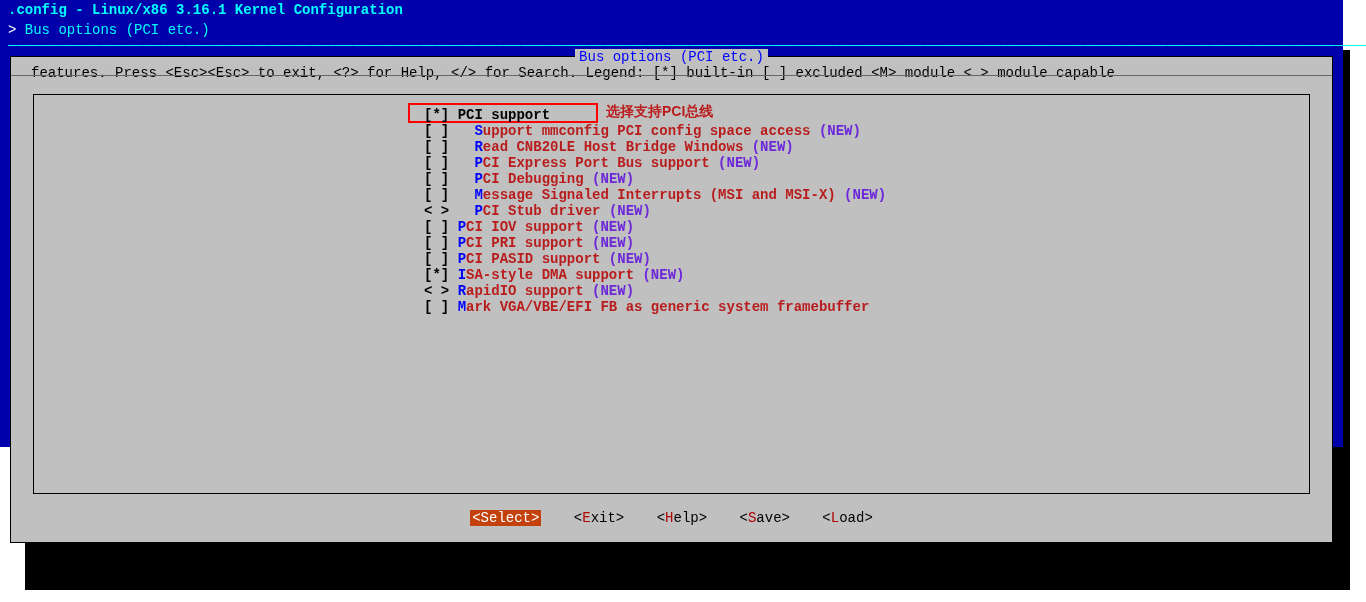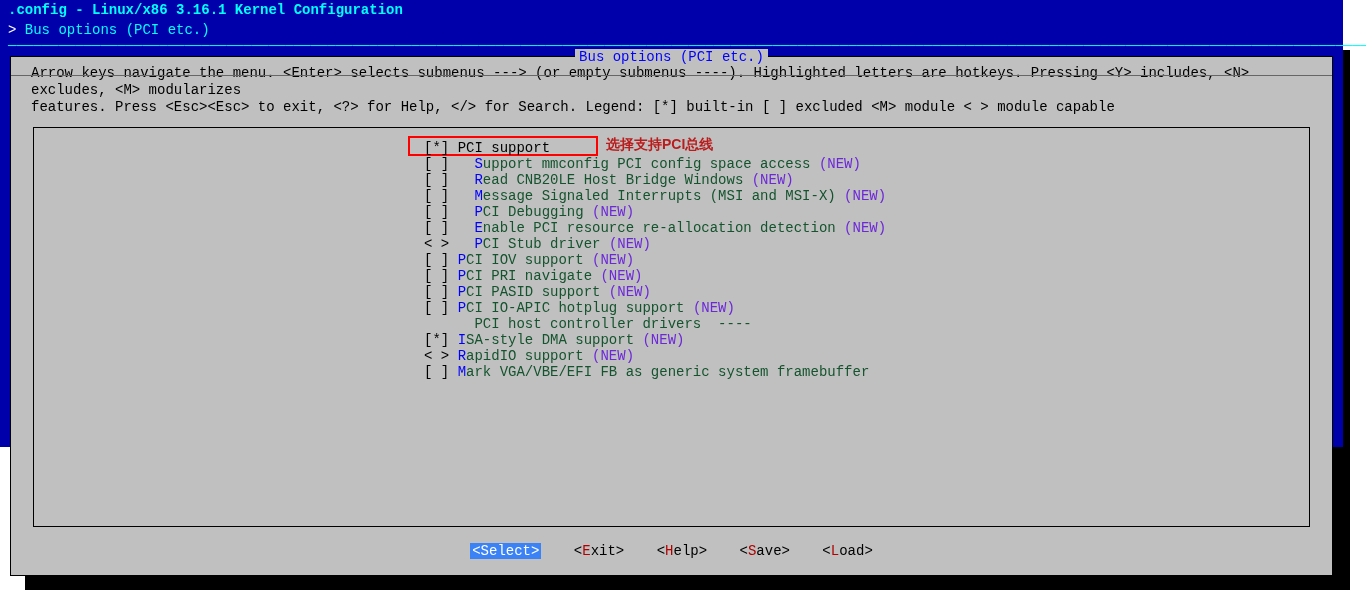--- a/index.html
+++ b/index.html
@@ -62,28 +62,29 @@
   border: 1px solid #000;
   margin: 0 22px 10px 22px;
   padding: 12px 10px;
   min-height: 400px;
   background: #c0c0c0;
   position: relative;
 }
 .menu-list {
   margin-left: 380px;
   color: #000;
+  font-weight: bold;
 }
 .menu-row {
   line-height: 16px;
   white-space: pre;
   position: relative;
 }
 .menu-row .bracket { color: #000; }
-.menu-row .text { color: #14532d; text-align: center; }
+.menu-row .text { color: #b91c1c; text-align: center; }
 .menu-row .hotkey { color: #0000ff; }
 .menu-row .new { color: #6d28d9; }
 .annot-box {
   position: absolute;
   border: 2px solid #ff0000;
   pointer-events: none;
 }
 .annot-text {
   position: absolute;
   color: #b91c1c;
@@ -96,21 +97,21 @@
   color: #000;
 }
 .btn {
   margin: 0 12px;
   display: inline-block;
 }
 .btn .br { color: #000; }
 .btn .lbl { color: #000000; }
 .btn .hk { color: #b00000; }
 .btn.active {
-  background: #3b82f6;
+  background: #c2410c;
   color: #fff;
   padding: 0 2px;
 }
 .btn.active .br, .btn.active .lbl, .btn.active .hk { color: #fff; }
 .shadow {
   position: absolute;
   background: #000;
   z-index: -1;
 }
 </style>
@@ -125,41 +126,38 @@
     <span style="color:#00ffff"> ──────────────────────────────────────────────────────────────────────────────────────────────────────────────────────────────────────────────────────────────────────────</span>
   </div>
 
   <div class="main-panel">
     <div class="hr-line"></div>
     <div class="panel-title-line">
       <span class="panel-title">Bus options (PCI etc.)</span>
     </div>
 
     <div class="help-text">
-      <div>Arrow keys navigate the menu.  &lt;Enter&gt; selects submenus ---&gt; (or empty submenus ----).  Highlighted letters are hotkeys.  Pressing &lt;Y&gt; includes, &lt;N&gt; excludes, &lt;M&gt; modularizes</div>
       <div>features.  Press &lt;Esc&gt;&lt;Esc&gt; to exit, &lt;?&gt; for Help, &lt;/&gt; for Search.  Legend: [*] built-in  [ ] excluded  &lt;M&gt; module  &lt; &gt; module capable</div>
     </div>
 
     <div class="inner-box">
       <div class="annot-box" style="left:374px; top:8px; width:190px; height:20px"></div>
       <div class="annot-text" style="left:572px; top:8px">选择支持PCI总线</div>
 
       <div class="menu-list" id="menu-list">
           <div class="menu-row"><span class="sel-inner">[<span class="aster">*</span>] <span>PCI support</span></span></div>
           <div class="menu-row"><span class="bracket">[ ]</span>   <span class="hotkey">S</span><span class="text">upport mmconfig PCI config space access</span> <span class="new">(NEW)</span></div>
           <div class="menu-row"><span class="bracket">[ ]</span>   <span class="hotkey">R</span><span class="text">ead CNB20LE Host Bridge Windows</span> <span class="new">(NEW)</span></div>
+          <div class="menu-row"><span class="bracket">[ ]</span>   <span class="hotkey">P</span><span class="text">CI Express Port Bus support</span> <span class="new">(NEW)</span></div>
+          <div class="menu-row"><span class="bracket">[ ]</span>   <span class="hotkey">P</span><span class="text">CI Debugging</span> <span class="new">(NEW)</span></div>
           <div class="menu-row"><span class="bracket">[ ]</span>   <span class="hotkey">M</span><span class="text">essage Signaled Interrupts (MSI and MSI-X)</span> <span class="new">(NEW)</span></div>
-          <div class="menu-row"><span class="bracket">[ ]</span>   <span class="hotkey">P</span><span class="text">CI Debugging</span> <span class="new">(NEW)</span></div>
-          <div class="menu-row"><span class="bracket">[ ]</span>   <span class="hotkey">E</span><span class="text">nable PCI resource re-allocation detection</span> <span class="new">(NEW)</span></div>
           <div class="menu-row"><span class="bracket">&lt; &gt;</span>   <span class="hotkey">P</span><span class="text">CI Stub driver</span> <span class="new">(NEW)</span></div>
           <div class="menu-row"><span class="bracket">[ ]</span> <span class="hotkey">P</span><span class="text">CI IOV support</span> <span class="new">(NEW)</span></div>
-          <div class="menu-row"><span class="bracket">[ ]</span> <span class="hotkey">P</span><span class="text">CI PRI navigate</span> <span class="new">(NEW)</span></div>
+          <div class="menu-row"><span class="bracket">[ ]</span> <span class="hotkey">P</span><span class="text">CI PRI support</span> <span class="new">(NEW)</span></div>
           <div class="menu-row"><span class="bracket">[ ]</span> <span class="hotkey">P</span><span class="text">CI PASID support</span> <span class="new">(NEW)</span></div>
-          <div class="menu-row"><span class="bracket">[ ]</span> <span class="hotkey">P</span><span class="text">CI IO-APIC hotplug support</span> <span class="new">(NEW)</span></div>
-          <div class="menu-row"><span class="bracket">   </span>   <span class="text">PCI host controller drivers  ----</span></div>
           <div class="menu-row"><span class="bracket">[*]</span> <span class="hotkey">I</span><span class="text">SA-style DMA support</span> <span class="new">(NEW)</span></div>
           <div class="menu-row"><span class="bracket">&lt; &gt;</span> <span class="hotkey">R</span><span class="text">apidIO support</span> <span class="new">(NEW)</span></div>
           <div class="menu-row"><span class="bracket">[ ]</span> <span class="hotkey">M</span><span class="text">ark VGA/VBE/EFI FB as generic system framebuffer</span></div>
         </div>
     </div>
 
     <div class="button-row" id="button-row"><span class="btn active"><span class="br">&lt;</span><span class="hk">S</span><span class="lbl">elect</span><span class="br">&gt;</span></span>   <span class="btn"><span class="br">&lt;</span><span class="hk">E</span><span class="lbl">xit</span><span class="br">&gt;</span></span>   <span class="btn"><span class="br">&lt;</span><span class="hk">H</span><span class="lbl">elp</span><span class="br">&gt;</span></span>   <span class="btn"><span class="br">&lt;</span><span class="hk">S</span><span class="lbl">ave</span><span class="br">&gt;</span></span>   <span class="btn"><span class="br">&lt;</span><span class="hk">L</span><span class="lbl">oad</span><span class="br">&gt;</span></span>   </div>
   </div>
 </div>
 

